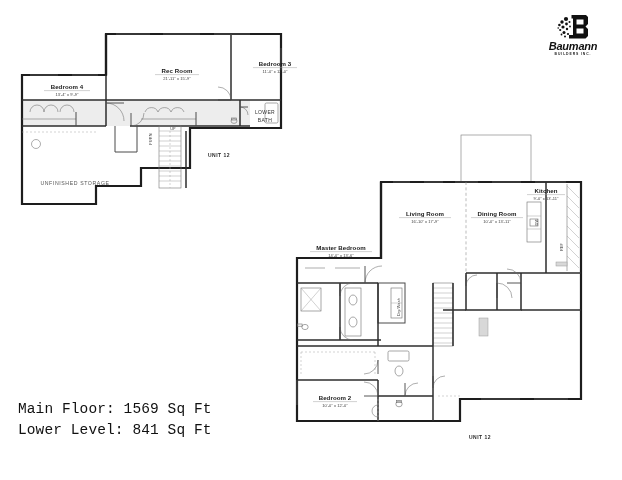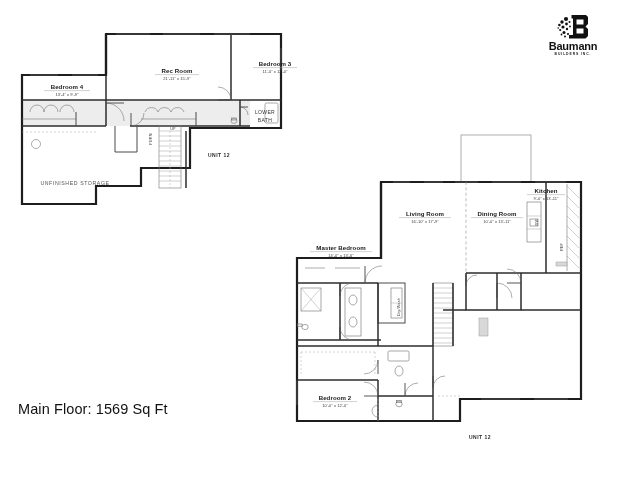--- a/index.html
+++ b/index.html
@@ -58,35 +58,35 @@
   .fill-gray{fill:#d8d8d8;stroke:#9a9a9a;stroke-width:0.5;}
   .fill-lite{fill:#ededed;stroke:none;}
   .door-arc{fill:none;stroke:#6b6b6b;stroke-width:0.55;}
   .door-leaf{fill:none;stroke:#444;stroke-width:0.9;}
   .fix{fill:#ffffff;stroke:#6d6d6d;stroke-width:0.6;}
   .fix-n{fill:none;stroke:#6d6d6d;stroke-width:0.6;}
 
   
   #summary{
     position:absolute;left:18px;top:399px;
-    font-family:Liberation Sans, sans-serif;
+    font-family:Liberation Mono, monospace;
     text-align:center;
   }
   #summary .line{
     font-size:14.5px;color:#111;line-height:20.5px;
     letter-spacing:.1px;white-space:nowrap;
   }
 
   
   #logo{position:absolute;left:536px;top:14px;width:74px;height:46px;}
   #logo .mark{position:absolute;left:21px;top:0;width:34px;height:26px;}
   #logo .bname{
     position:absolute;left:0;top:26px;width:74px;text-align:center;
     font-family:"Liberation Sans", sans-serif;
-    font-size:11px;font-weight:700;color:#111;
+    font-size:11px;font-weight:700;font-style:italic;color:#111;
     letter-spacing:-.2px;
   }
   #logo .bsub{
     position:absolute;left:0;top:38px;width:74px;text-align:center;
     font-family:"Liberation Sans", sans-serif;
     font-size:3.4px;font-weight:700;color:#222;letter-spacing:.9px;
   }
 </style>
 </head>
 <body>
@@ -345,20 +345,21 @@
         <text class="tiny-lbl" x="563" y="247" transform="rotate(-90 563 247)">REF</text>
         <text class="tiny-lbl" x="400" y="307" transform="rotate(-90 400 307)">Dry/Wash</text>
 
         <text class="unit-lbl" x="480" y="439">UNIT 12</text>
       </g>
     </g>
   </svg>
 
   <div id="summary">
     <div class="line">Main Floor: 1569 Sq Ft</div>
+    <div class="line">Lower Level: 841 Sq Ft</div>
   </div>
 
   <div id="logo">
     <div class="mark">
       <svg viewBox="0 0 34 26" width="34" height="26">
         <g fill="#111">
           <path d="M14.5 1 L29 1 L31 3 L31 10 L28.5 12.5 L31 15 L31 22 L28.5 24.5 L12 24.5 L12 21 L16 21 L16 4.5 L14.5 4.5 Z"></path>
           <rect x="19.5" y="5.5" width="7" height="5" fill="#fff"></rect>
           <rect x="19.5" y="14.5" width="7" height="5" fill="#fff"></rect>
           <circle cx="9" cy="5" r="2.1"></circle>

